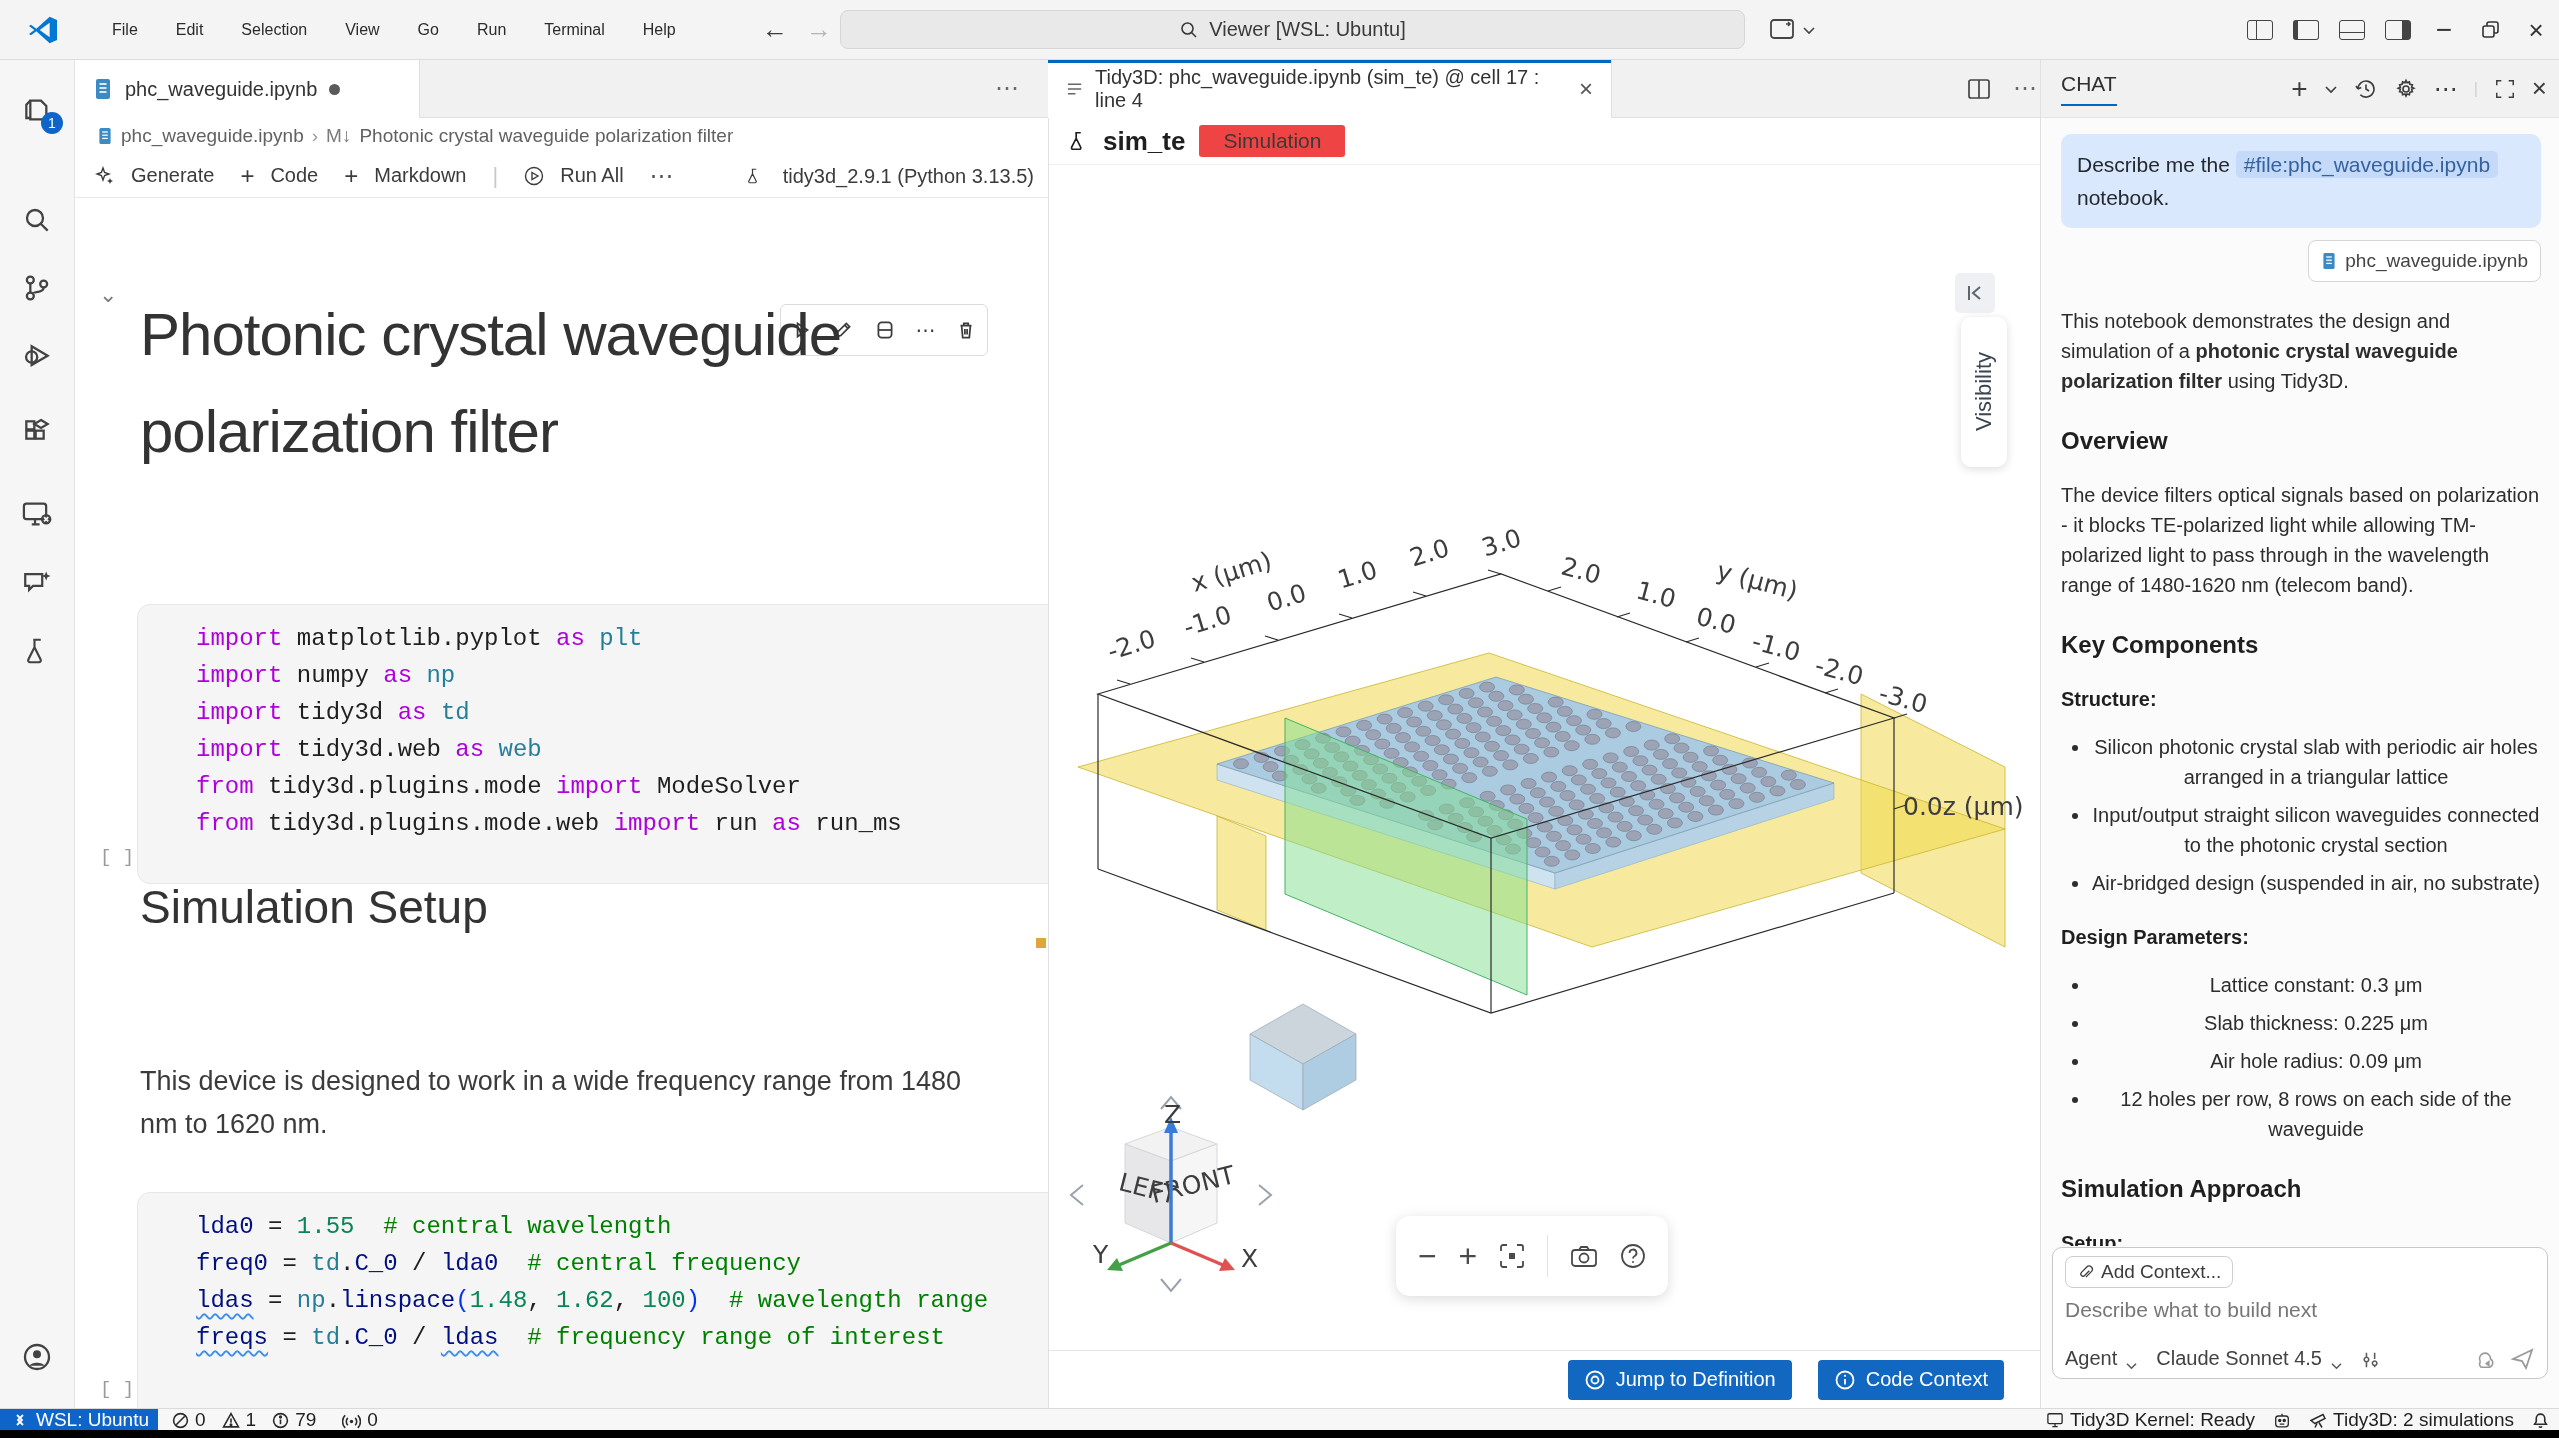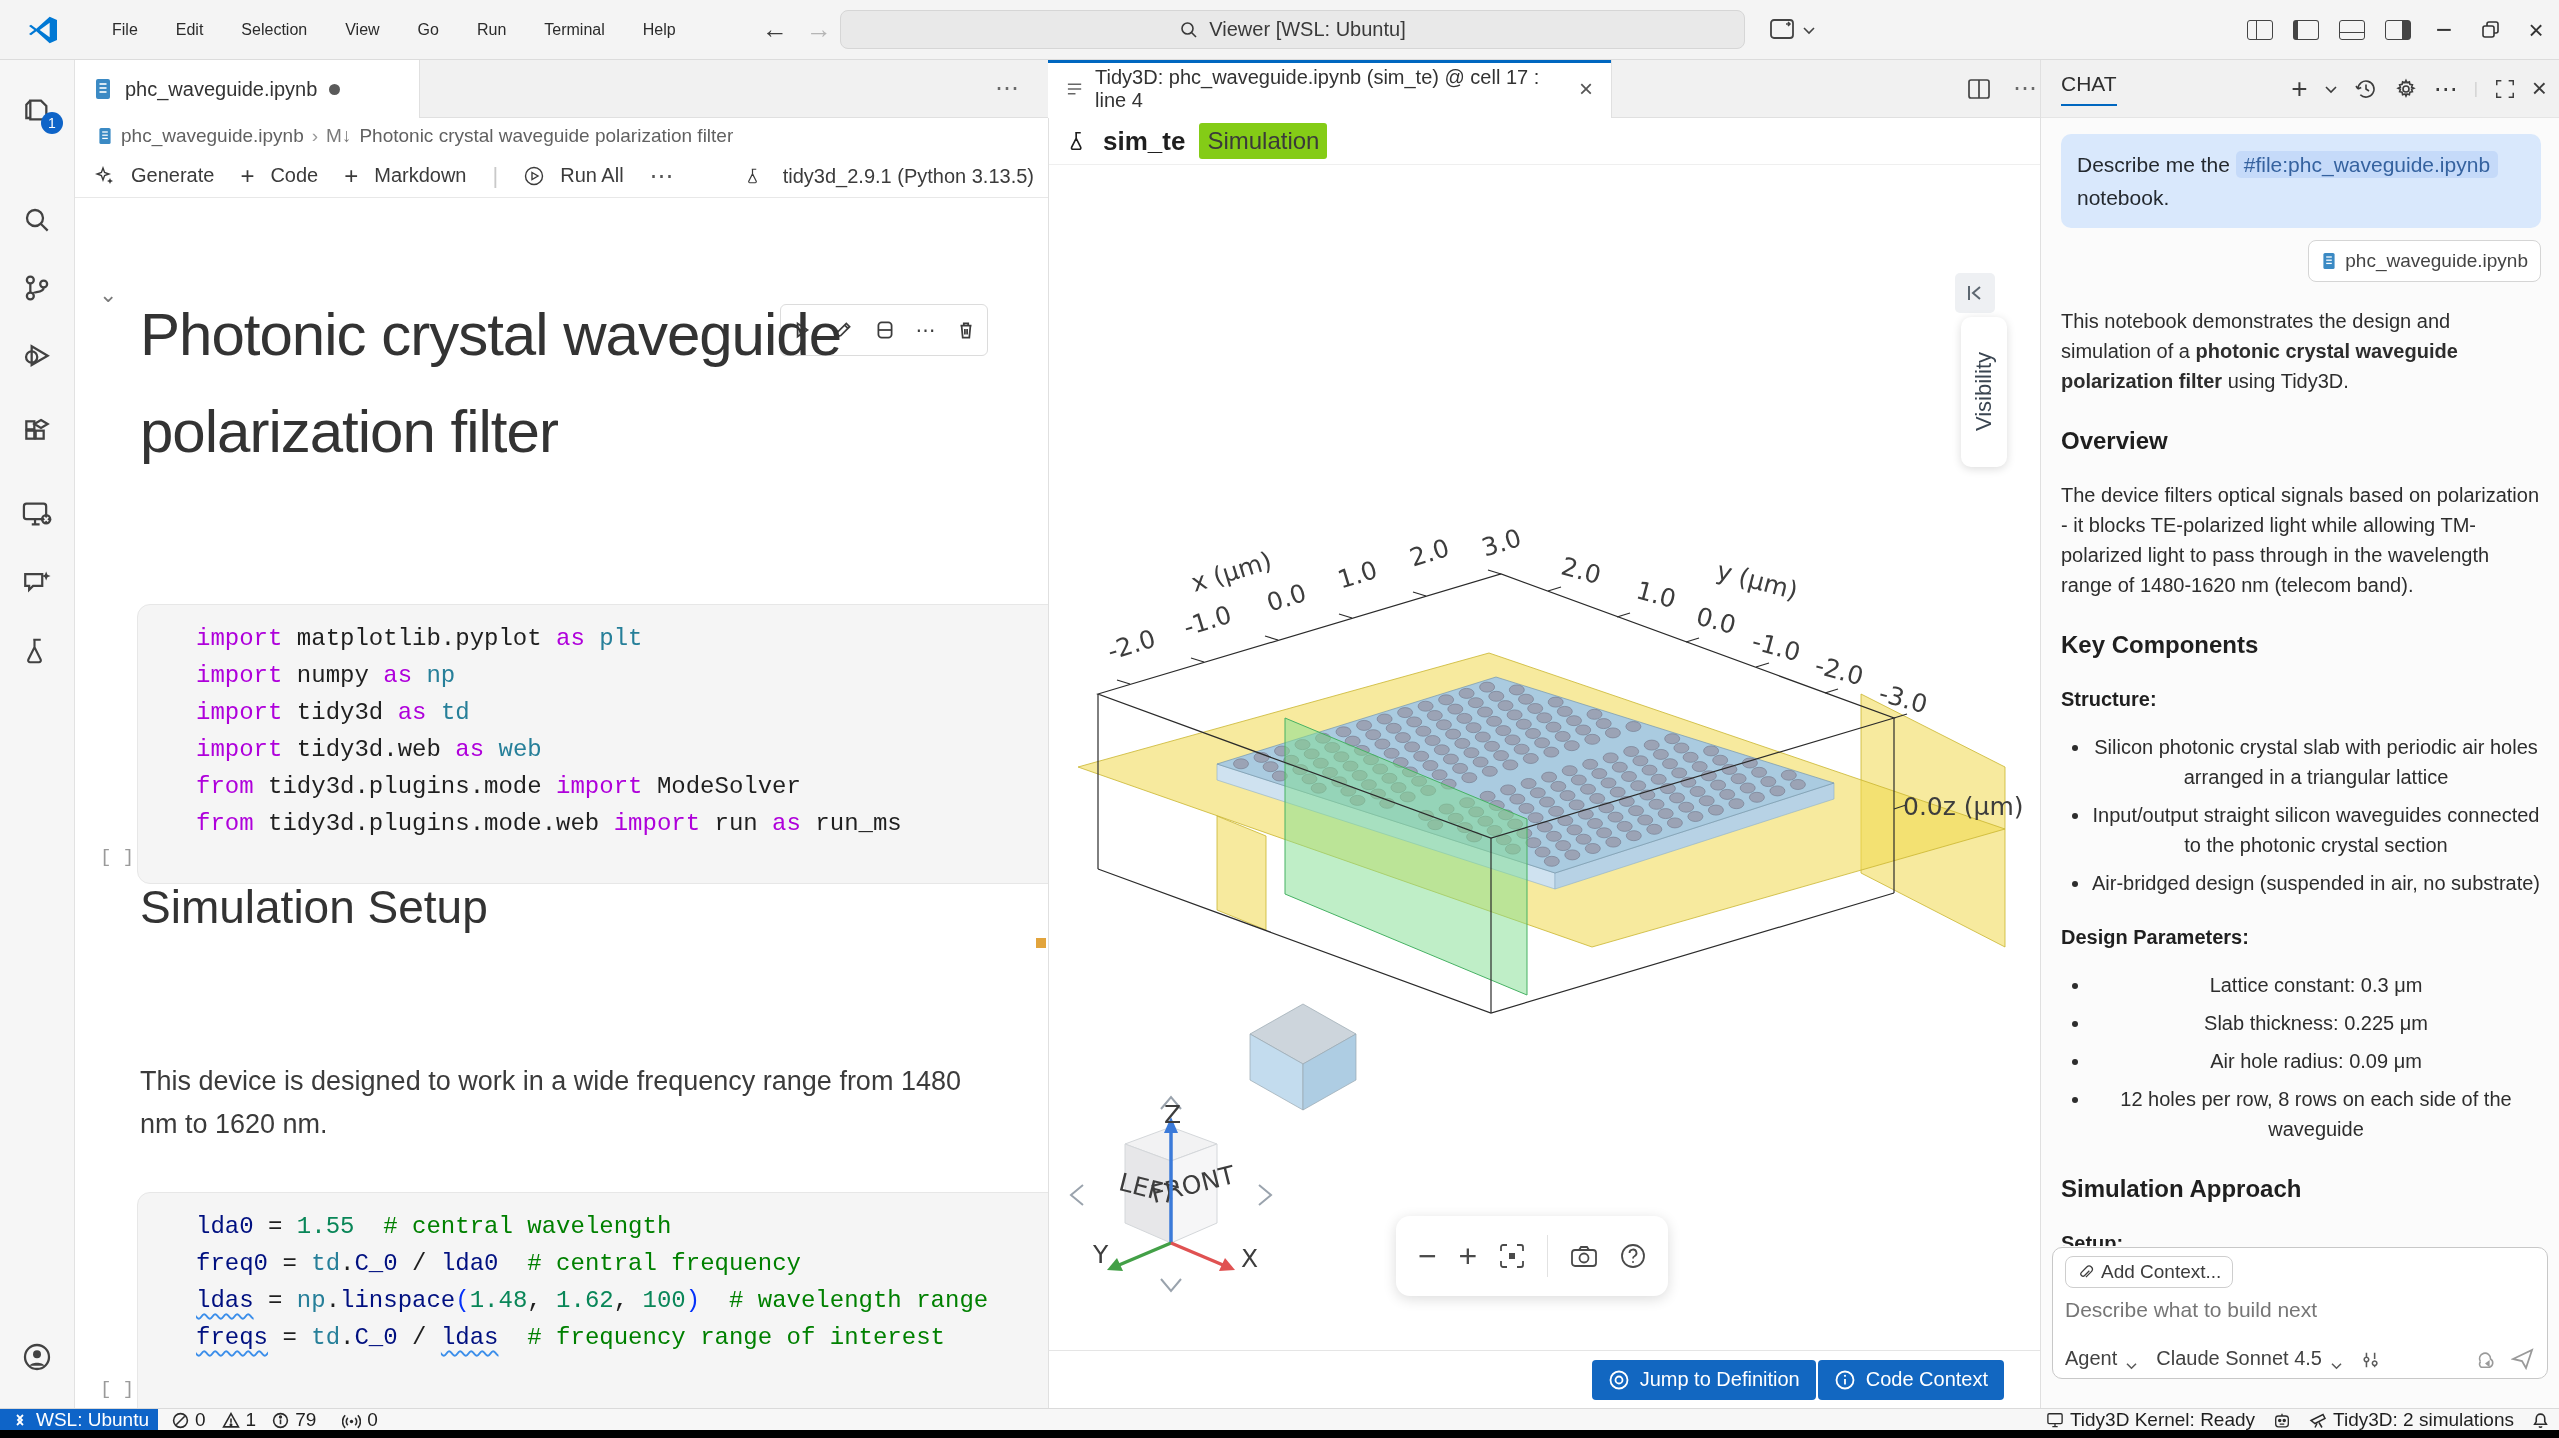--- a/index.html
+++ b/index.html
@@ -59,39 +59,39 @@
   .tk-op{color:#1f1f1f} .tk-paren{color:#0431fa} .tk-fn{color:#001080}
   .squiggle { text-decoration:underline; text-decoration-style:wavy; text-decoration-color:#3b8eea; text-decoration-thickness:1.5px; text-underline-offset:6px; }
   .execmark { position:absolute; font-family:"Liberation Mono","DejaVu Sans Mono",monospace; font-size:19px; color:#9a9a9a; left:25px; }
   .langlabel { position:absolute; right:16px; bottom:6px; font-size:19px; color:#767676; }
   .orange-dot { position:absolute; left:1036px; top:938px; width:10px; height:10px; background:#e2a43c; }
 
   
   .viewergroup { position:absolute; left:1048px; top:118px; width:992px; height:1290px; background:#fff; border-left:1px solid #e0e0e0; }
   .simheader { position:absolute; left:0; top:0; width:100%; height:47px; display:flex; align-items:center; gap:14px; padding-left:18px; border-bottom:1px solid #efefef; }
   .simname { font-size:26px; font-weight:700; color:#1f1f1f; }
-  .simbadge { background:#84cc16; color:#3a3a3a; font-size:24px; padding:4px 8px; border-radius:3px; }
+  .simbadge { background:#ef4444; color:#3a3a3a; font-size:21px; padding:4px 24px; border-radius:3px; }
   .viewport { position:absolute; left:0; top:47px; width:992px; height:1185px; background:#fff; }
   .scene text { font-family:"DejaVu Sans", sans-serif; font-size:25px; fill:#3d3d3d; }
   .plane-yellow { fill:#f0d94f; fill-opacity:.55; stroke:#c9b52e; stroke-width:.8; }
   .plane-green { fill:#7fdd90; fill-opacity:.5; stroke:#46b163; stroke-width:1; }
   .wire { fill:none; stroke:#2b2b2b; stroke-width:1.2; }
   .tick { stroke:#2b2b2b; stroke-width:1.2; }
   .hole { fill:#9aa0b2; fill-opacity:.95; stroke:#797f92; stroke-width:.7; }
 
   .collapsebtn { position:absolute; left:906px; top:108px; width:40px; height:40px; background:#eef0f3; border-radius:5px; display:flex; align-items:center; justify-content:center; }
   .vistab { position:absolute; left:912px; top:152px; width:46px; height:150px; background:#fff; border-radius:10px; box-shadow:0 2px 10px rgba(0,0,0,.14); display:flex; align-items:center; justify-content:center; }
   .vistab span { writing-mode:vertical-rl; transform:rotate(180deg); font-size:22px; color:#3a4551; }
 
   .zoombar { position:absolute; left:347px; top:1051px; width:272px; height:80px; background:#fff; border-radius:14px; box-shadow:0 3px 14px rgba(0,0,0,.14); display:flex; align-items:center; justify-content:space-evenly; }
   .zoombar .zi { font-size:32px; color:#4a4a4a; }
   .zoombar .div { width:1px; height:42px; background:#e2e2e2; }
   .zoombar svg { stroke:#4a4a4a; fill:none; stroke-width:1.8; }
 
-  .viewerfooter { position:absolute; left:1048px; top:1350px; width:992px; height:58px; border-left:1px solid #e0e0e0; border-top:1px solid #e5e5e5; background:#fff; display:flex; align-items:center; justify-content:flex-end; gap:2px; padding-right:36px; }
+  .viewerfooter { position:absolute; left:1048px; top:1350px; width:992px; height:58px; border-left:1px solid #e0e0e0; border-top:1px solid #e5e5e5; background:#fff; display:flex; align-items:center; justify-content:flex-end; gap:26px; padding-right:36px; }
   .bluebtn { height:40px; background:#1267c1; color:#fff; border:none; border-radius:4px; font-size:20px; font-family:"Liberation Sans",sans-serif; display:flex; align-items:center; gap:10px; padding:0 16px; }
   .bluebtn svg { stroke:#fff; fill:none; stroke-width:1.8; }
 
   
   .chatpanel { position:absolute; left:2040px; top:60px; width:519px; height:1348px; background:#fbfbfb; border-left:1px solid #e0e0e0; }
   .chathdr { position:absolute; left:0; top:0; width:100%; height:58px; display:flex; align-items:center; padding:0 12px 0 20px; background:#f1f1f1; border-bottom:1px solid #e5e5e5; }
   .chattitle { font-size:21px; color:#2f2f2f; padding-bottom:8px; border-bottom:2px solid #0067c0; }
   .chathdr .icons { margin-left:auto; display:flex; align-items:center; gap:16px; color:#3c3c3c; }
   .chathdr .icons svg { stroke:#3c3c3c; fill:none; stroke-width:1.6; }
   .chatbody { position:absolute; left:0; top:58px; width:100%; height:1128px; overflow:hidden; padding:16px 18px 0 20px; font-size:20px; line-height:30px; color:#2d2d2d; }

